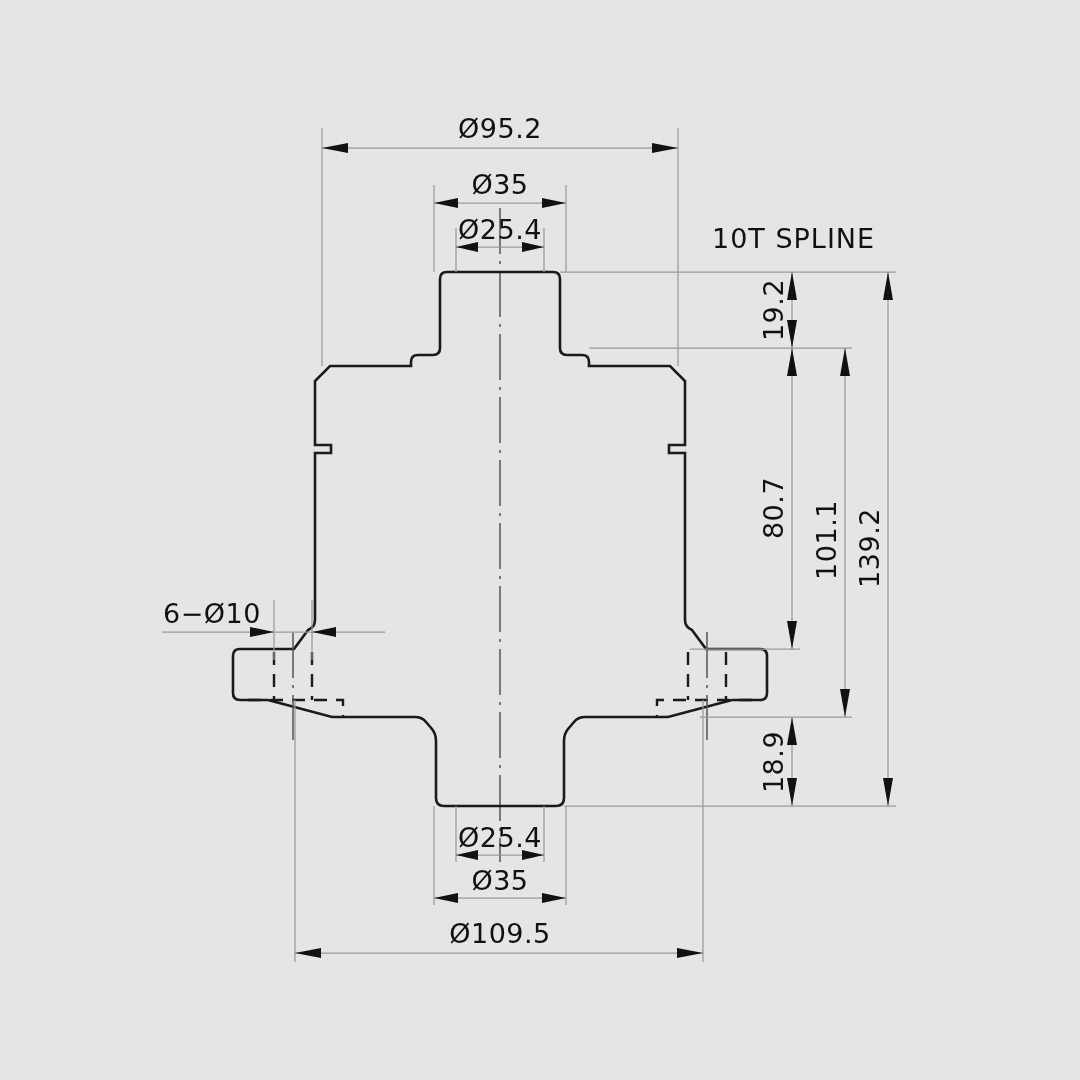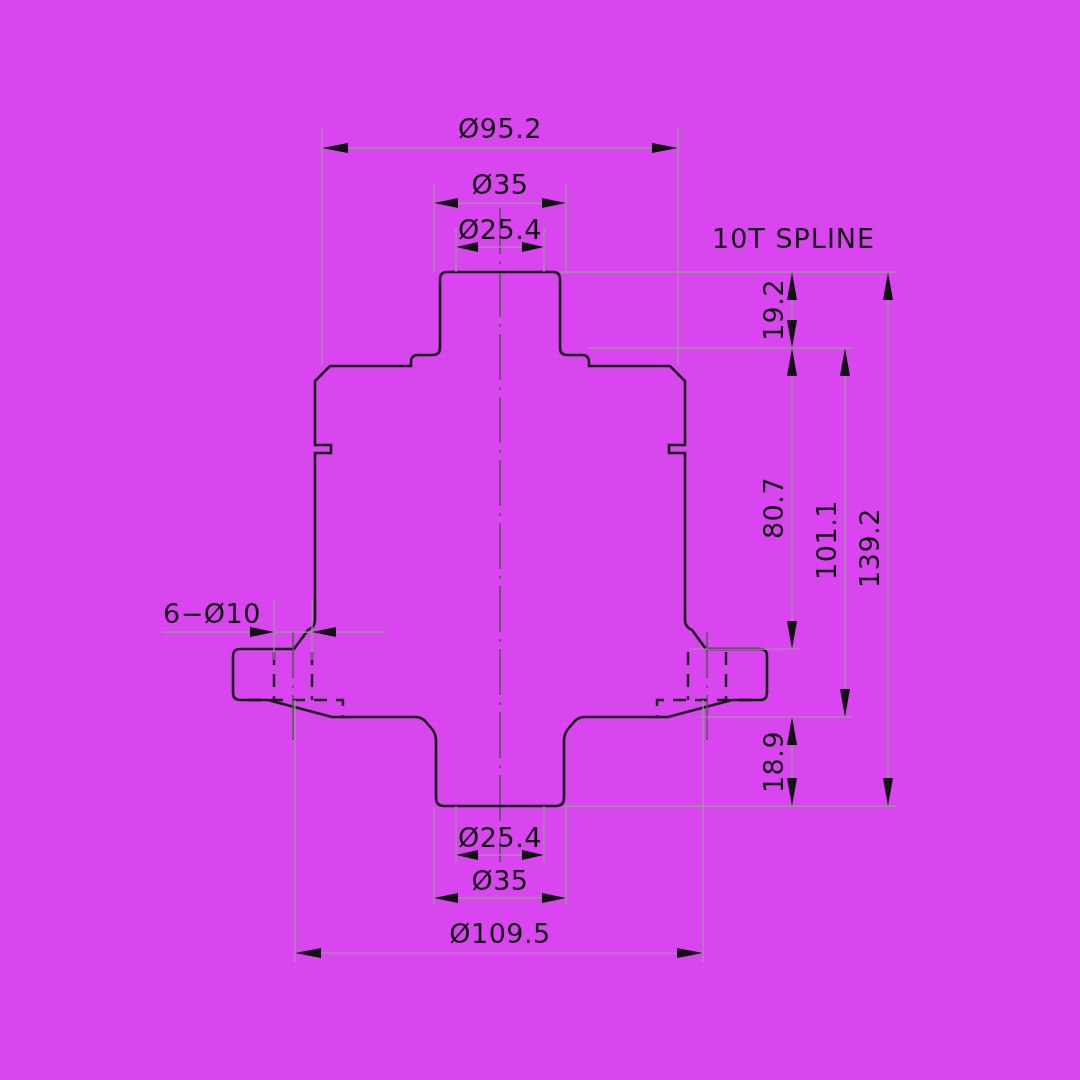--- a/index.html
+++ b/index.html
@@ -14,21 +14,21 @@
     font-family: "DejaVu Sans", "Liberation Sans", sans-serif;
     overflow: hidden;
     position: relative;
   }
   #drawing-root {
     position: absolute;
     left: 0;
     top: 0;
     width: 1080px;
     height: 1080px;
-    background: #d946ef;
+    background: #e5e5e5;
   }
   svg#part-drawing {
     display: block;
     width: 1080px;
     height: 1080px;
   }
   .outline {
     fill: none;
     stroke: #1a1a1a;
     stroke-width: 2.6;

